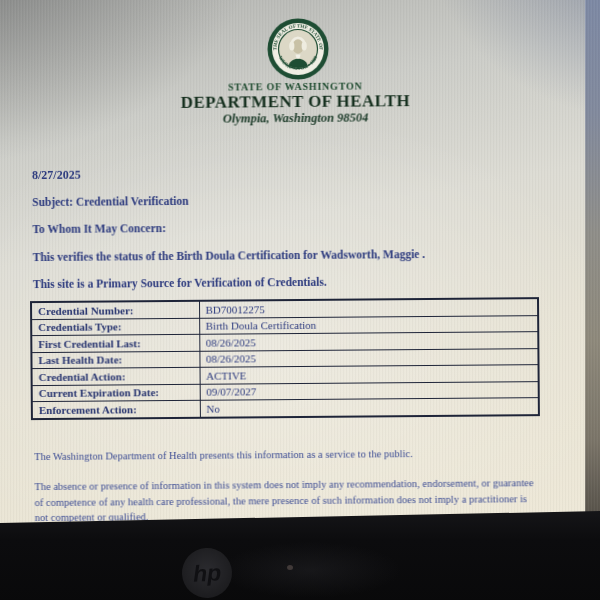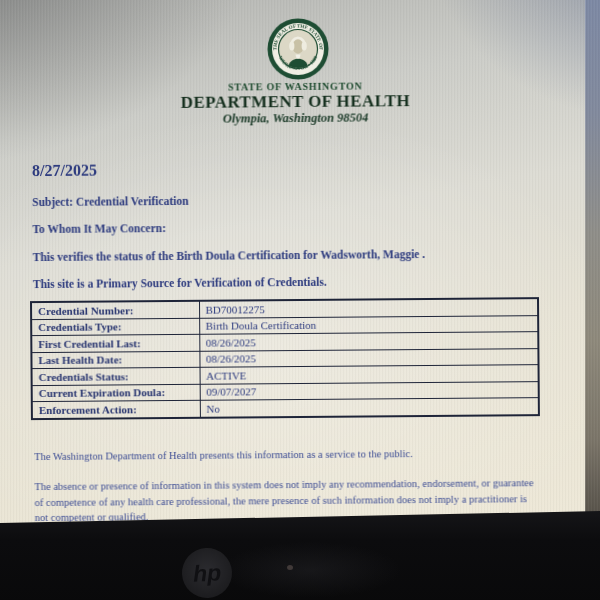--- a/index.html
+++ b/index.html
@@ -41,21 +41,21 @@
     transform: rotate(-0.45deg);
     transform-origin: 300px 300px;
     filter: blur(0.3px);
   }
   .centered { position: absolute; left: 0; width: 594px; text-align: center; }
   .seal { position: absolute; left: 268px; top: 17px; width: 64px; height: 64px; }
   .state-line   { top: 81px;  font-size: 10px;   font-weight: bold; letter-spacing: 0.8px; color: #1d4a2e; }
   .dept-line    { top: 92px;  font-size: 17px;   font-weight: bold; letter-spacing: 0.4px; color: #16301f; }
   .address-line { top: 111px; font-size: 12.5px; font-weight: bold; font-style: italic; color: #1b3a28; }
   .navyline { position: absolute; left: 33px; font-size: 11.5px; font-weight: bold; color: #2c3a7e; white-space: nowrap; }
-  .l-date       { top: 160px; font-size: 16px; }
+  .l-date       { top: 166px; font-size: 12px; }
   .l-subject    { top: 194px; }
   .l-salutation { top: 221px; }
   .l-body1      { top: 249px; }
   .l-body2      { top: 276px; }
   table.cred {
     position: absolute; left: 30px; top: 299px; width: 509px;
     border-collapse: collapse;
     border: 2px solid #1e2438;
   }
   table.cred td {
@@ -160,25 +160,25 @@
         </tr>
         <tr>
           <td class="lbl">First Credential Last:</td>
           <td>08/26/2025</td>
         </tr>
         <tr>
           <td class="lbl">Last Health Date:</td>
           <td>08/26/2025</td>
         </tr>
         <tr>
-          <td class="lbl">Credentials Status:</td>
+          <td class="lbl">Credential Action:</td>
           <td>ACTIVE</td>
         </tr>
         <tr>
-          <td class="lbl">Current Expiration Doula:</td>
+          <td class="lbl">Current Expiration Date:</td>
           <td>09/07/2027</td>
         </tr>
         <tr>
           <td class="lbl">Enforcement Action:</td>
           <td>No</td>
         </tr>
       </tbody>
     </table>
 
     <div class="footerline f-service">The Washington Department of Health presents this information as a service to the public.</div>

